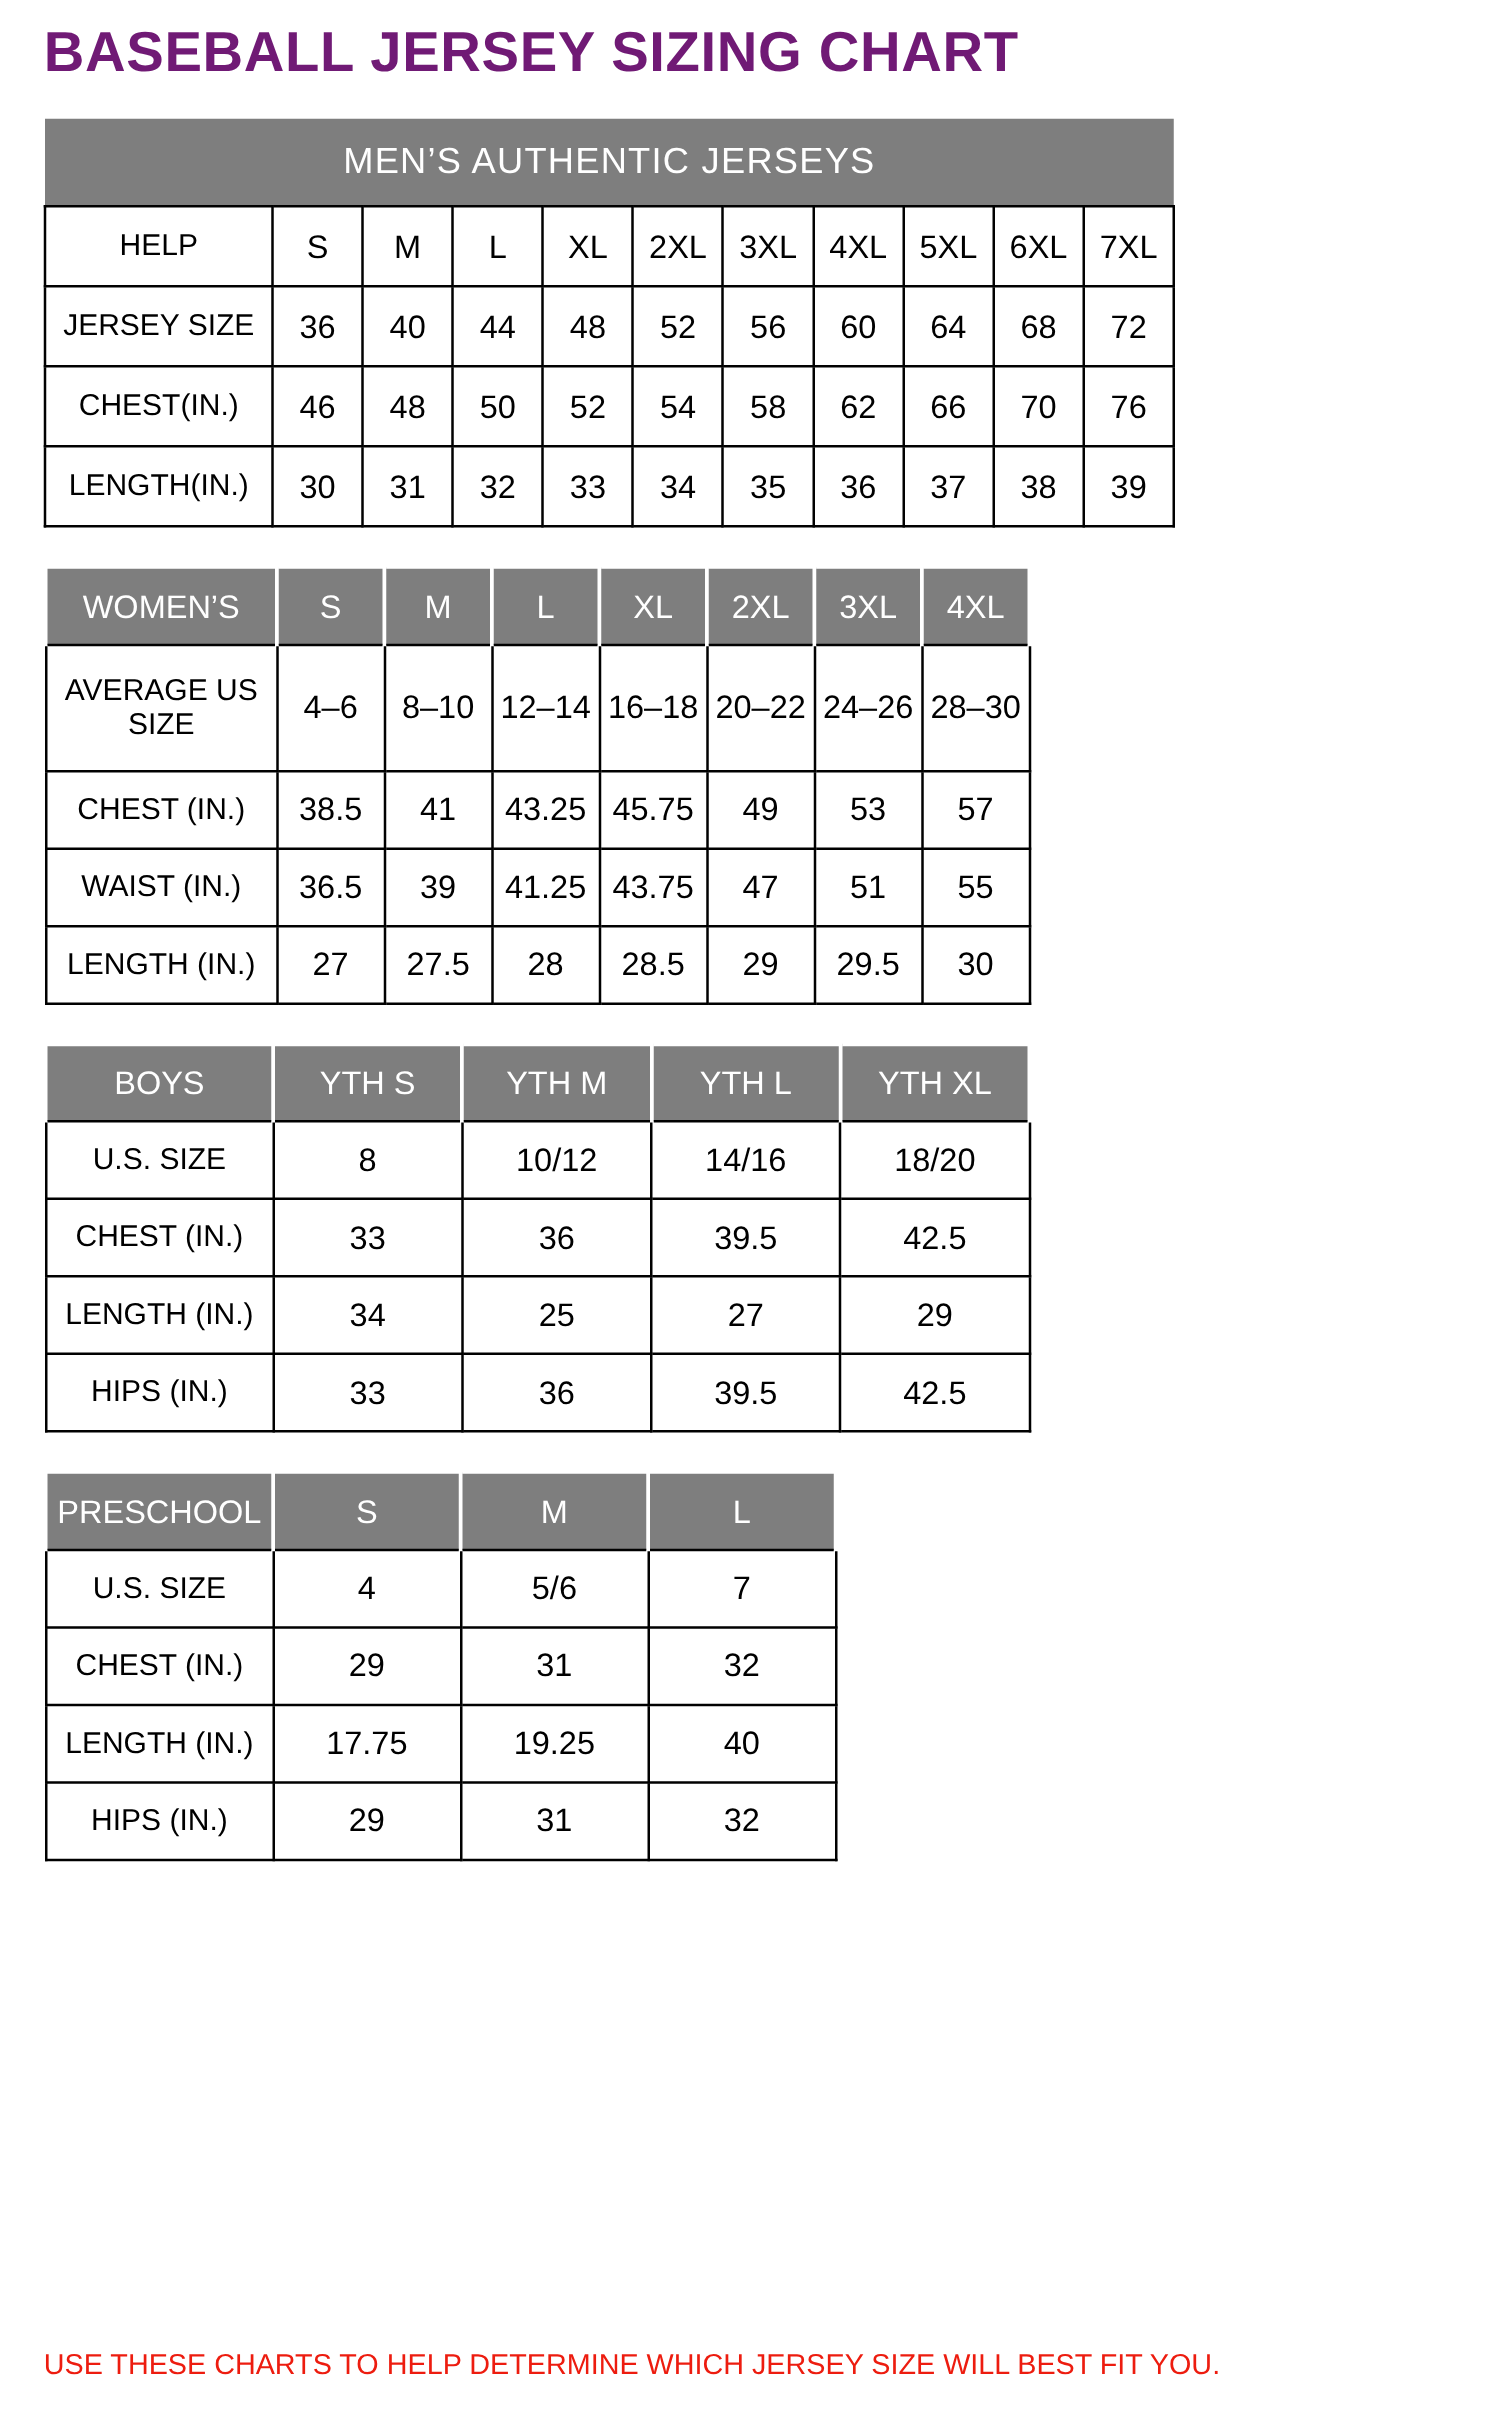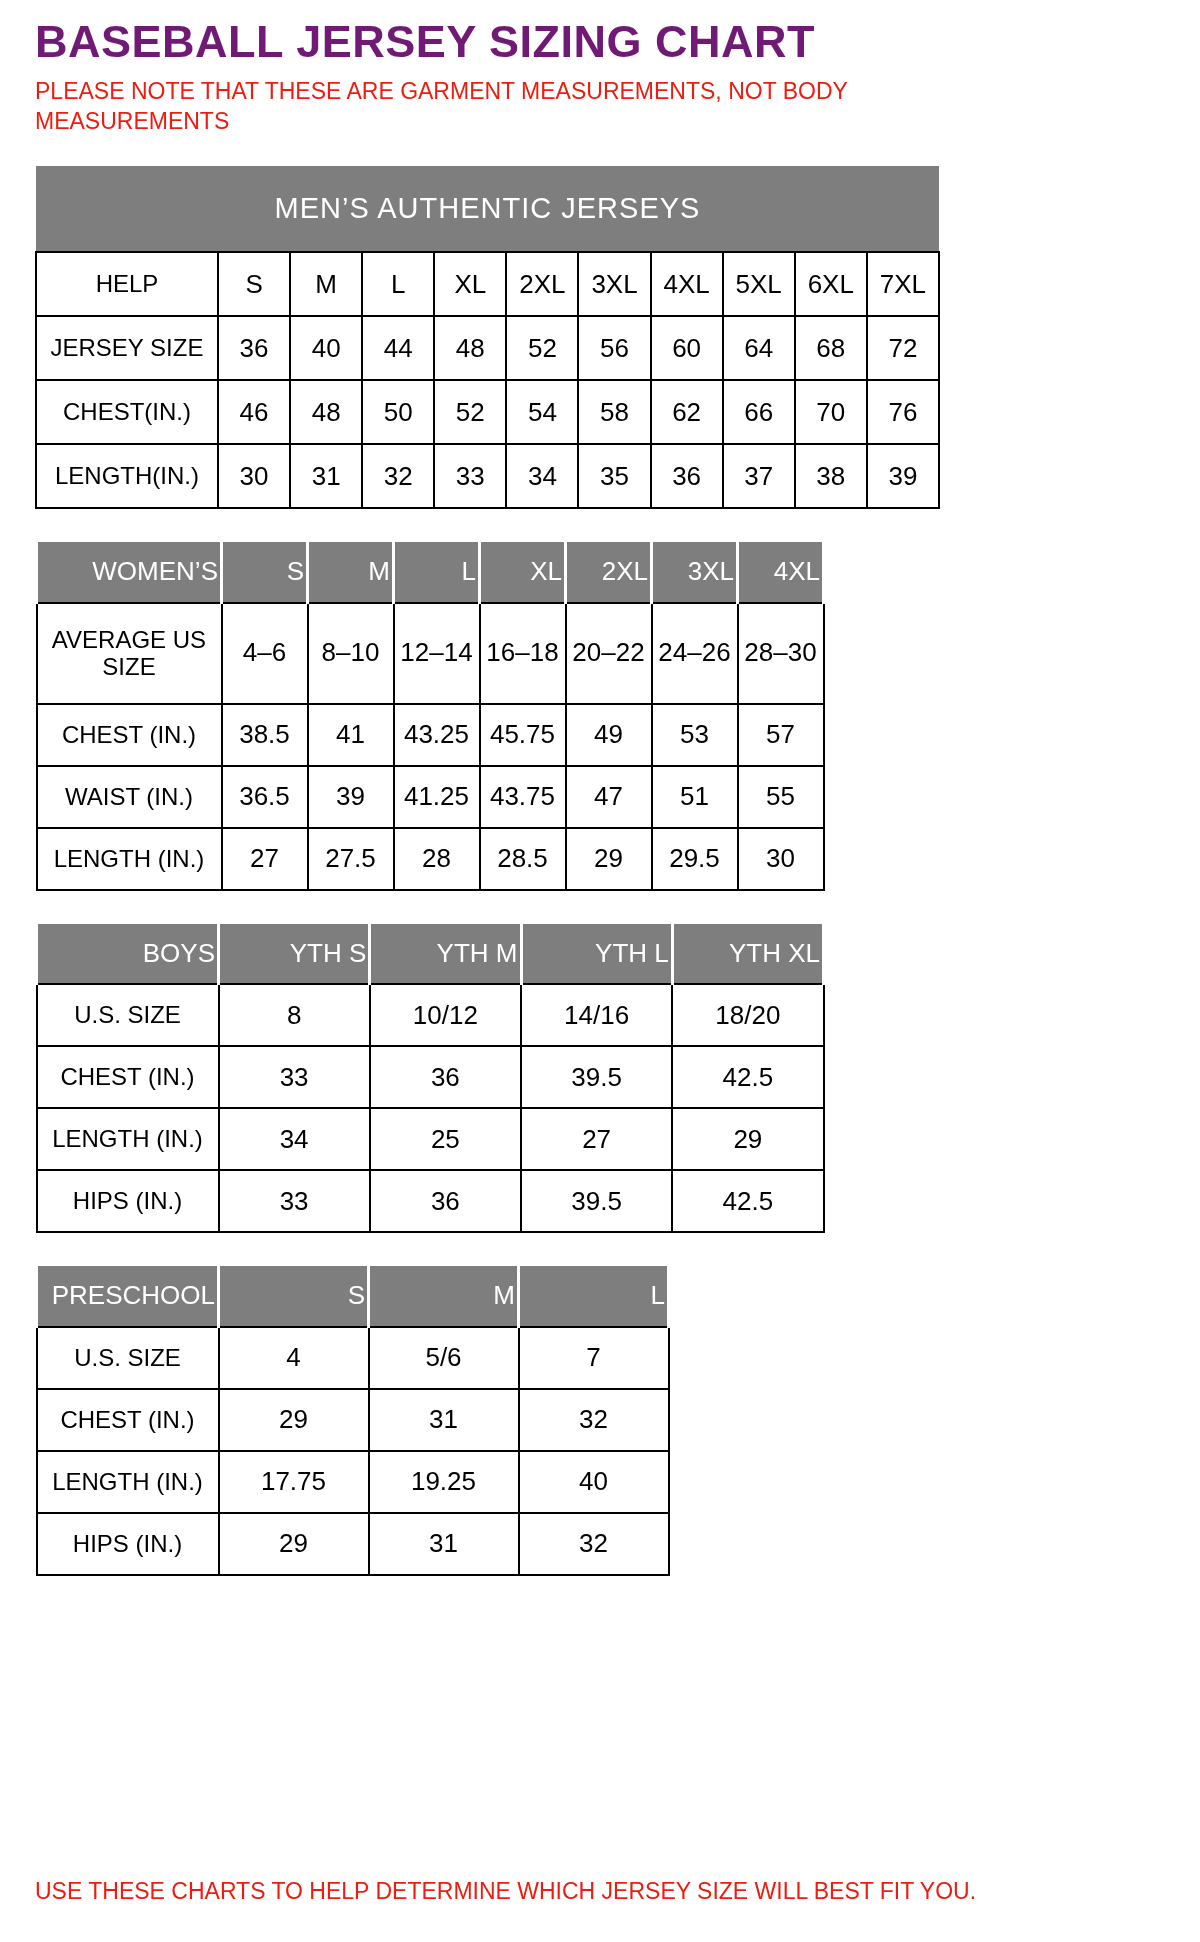--- a/index.html
+++ b/index.html
@@ -47,34 +47,33 @@
     color: #000;
   }
   .lbl { font-size: 24px; }
 
   
   .banner {
     background: var(--header-bg, #7e7e7e);
     color: var(--header-text, #fff);
     border: 0;
     font-size: 29px;
-    height: 86px;
+    height: 70px;
     letter-spacing: 1px;
     font-weight: 400;
   }
 
   
   .ghead th {
     background: var(--header-bg, #7e7e7e);
     color: var(--header-text, #fff);
     border: 3px solid #ffffff;
     border-bottom: 2px solid var(--border, #000);
     font-size: 26px;
     font-weight: 400;
-    text-align: right;
   }
 
   .t-mens { width: 905px; }
   .t-mens col.c0 { width: 182px; }
   .t-mens td { height: 64px; }
 
   .t-womens { width: 790px; }
   .t-womens col.c0 { width: 185px; }
   tr.tall td { height: 101px; line-height: 1.15; }
 
@@ -91,21 +90,20 @@
     color: var(--accent-red, #ed1c0f);
     font-size: 23px;
   }
 </style>
 </head>
 <body>
 
 <div class="page">
 
   <h1 class="title">BASEBALL JERSEY SIZING CHART</h1>
-  <p class="subtitle">PLEASE NOTE THAT THESE ARE GARMENT MEASUREMENTS, NOT BODY MEASUREMENTS</p>
 
   <table class="t-mens">
     <colgroup>
         <col class="c0">
         <col span="10">
       </colgroup>
     <tbody>
         <tr>
       <th class="banner" colspan="11">MEN’S AUTHENTIC JERSEYS</th>
     </tr>

